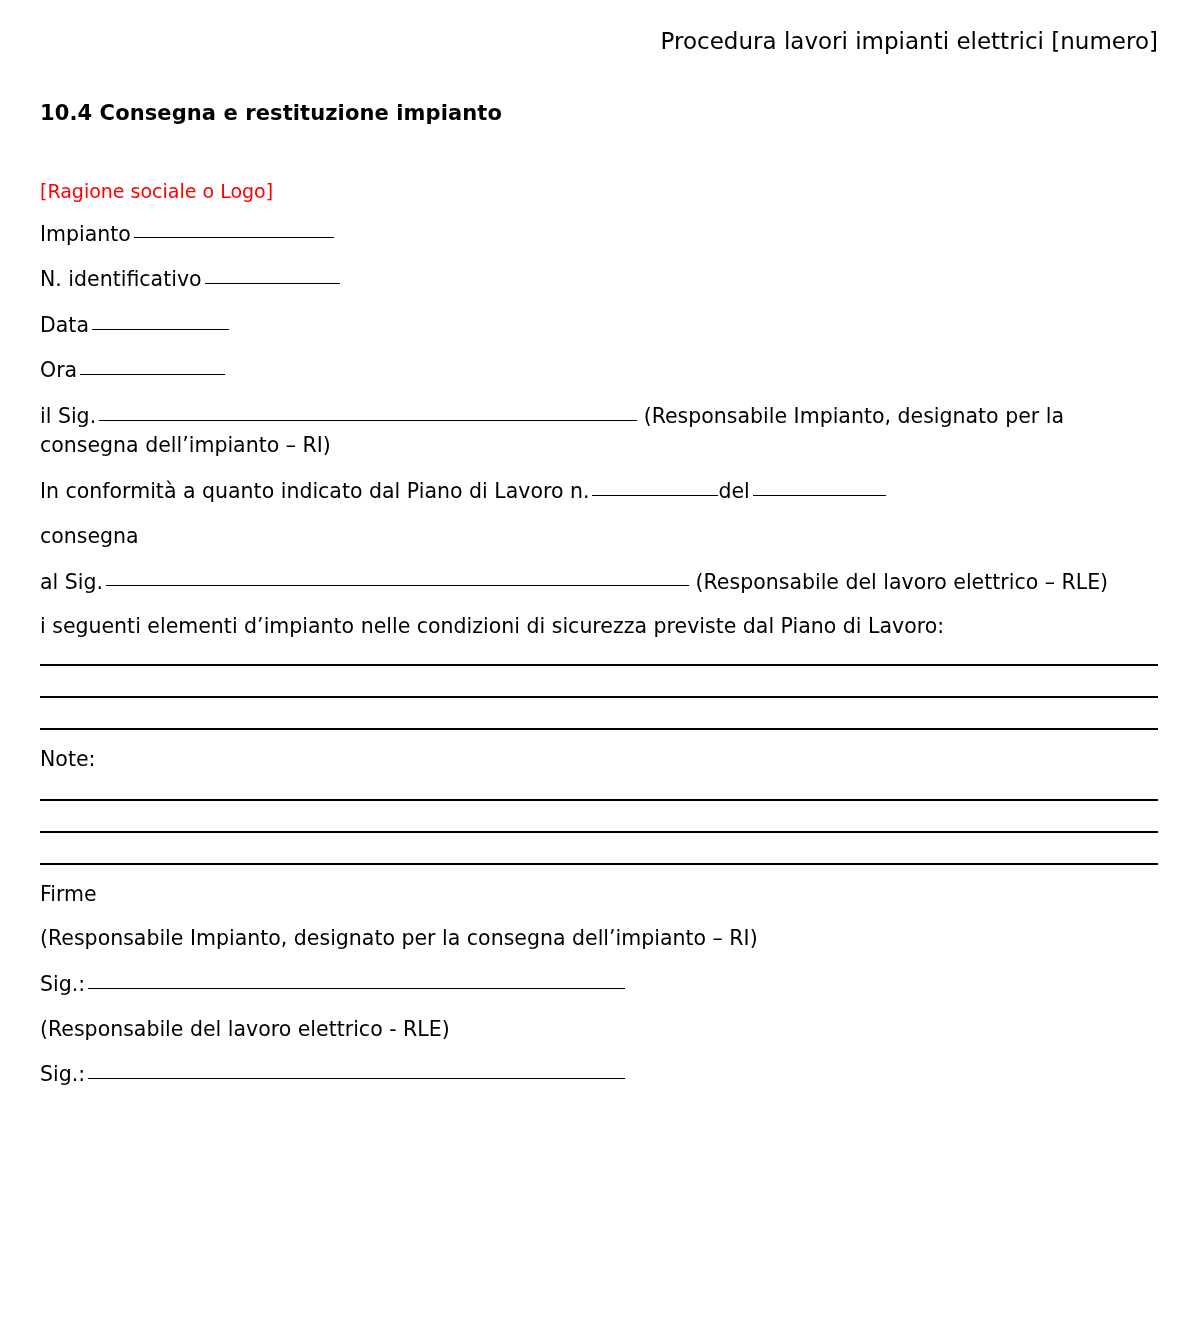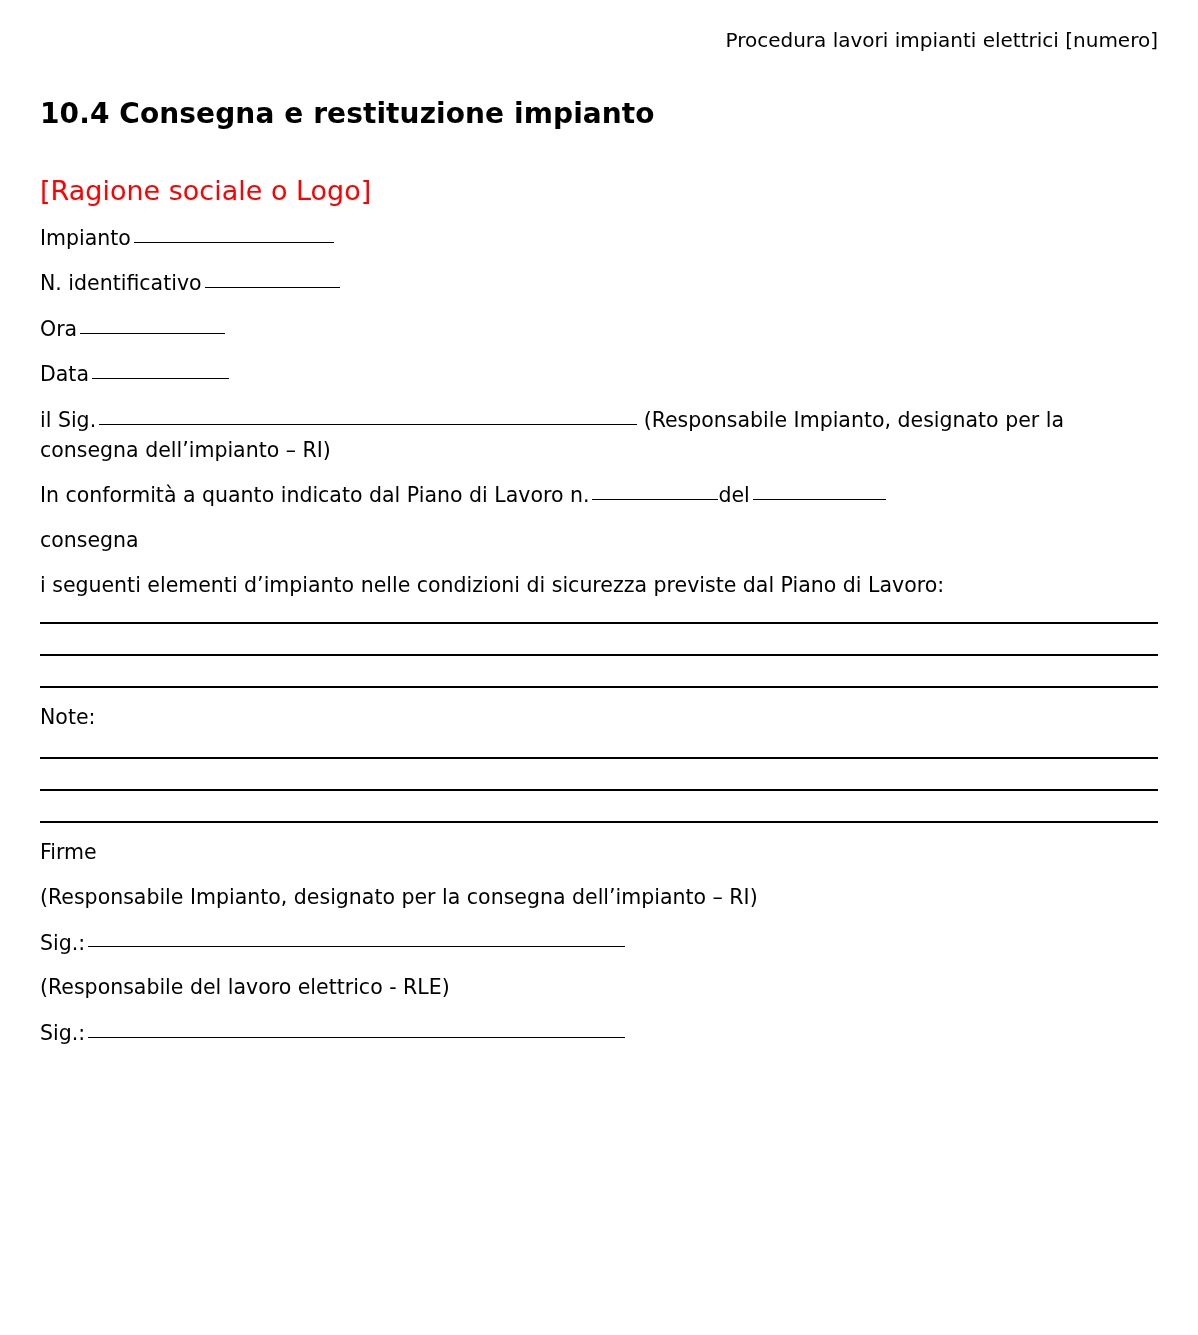--- a/index.html
+++ b/index.html
@@ -18,36 +18,36 @@
     position: relative;
     width: 1198px;
     height: 1335px;
     box-sizing: border-box;
     padding: 0 40px;
   }
   
   .doc-header {
     padding-top: 28px;
     text-align: right;
-    font-size: 20px;
+    font-size: 23px;
     line-height: 1.2;
     color: #000;
     padding-right: 0px;
   }
   
   .section-title {
     margin-top: 44px;
-    font-size: 28px;
+    font-size: 21px;
     font-weight: bold;
     line-height: 1.25;
     letter-spacing: 0.1px;
   }
   .logo-placeholder {
-    margin-top: 43px;
-    font-size: 27px;
+    margin-top: 54px;
+    font-size: 19px;
     color: #ff0000;
     line-height: 1.25;
   }
   
   .line {
     margin-top: 15px;
     font-size: 20.5px;
     line-height: 1.45;
     white-space: nowrap;
   }
@@ -96,39 +96,43 @@
 
   <div class="line">
     <span>Impianto</span><span class="blank b-impianto"></span>
   </div>
 
   <div class="line">
     <span>N. identificativo</span><span class="blank b-ident"></span>
   </div>
 
   <div class="line">
-    <span>Ora</span><span class="blank b-ora"></span>
+    <span>Data</span><span class="blank b-data"></span>
   </div>
 
   <div class="line">
-    <span>Data</span><span class="blank b-data"></span>
+    <span>Ora</span><span class="blank b-ora"></span>
   </div>
 
   <div class="line wrap">
     <span>il Sig.</span><span class="blank b-sig-ri"></span>
     <span>(Responsabile Impianto, designato per la</span><br>
     <span>consegna dell’impianto – RI)</span>
   </div>
 
   <div class="line">
     <span>In conformità a quanto indicato dal Piano di Lavoro n.</span><span class="blank b-piano"></span><span>del</span><span class="blank b-piano-del"></span>
   </div>
 
   <div class="line bold">consegna</div>
 
+  <div class="line">
+    <span>al Sig.</span><span class="blank b-sig-rle"></span>
+    <span>(Responsabile del lavoro elettrico – RLE)</span>
+  </div>
 
   <div class="line">i seguenti elementi d’impianto nelle condizioni di sicurezza previste dal Piano di Lavoro:</div>
 
   <div class="rule-group">
     <div class="rule"></div>
     <div class="rule"></div>
     <div class="rule"></div>
   </div>
 
   <div class="line">Note:</div>

